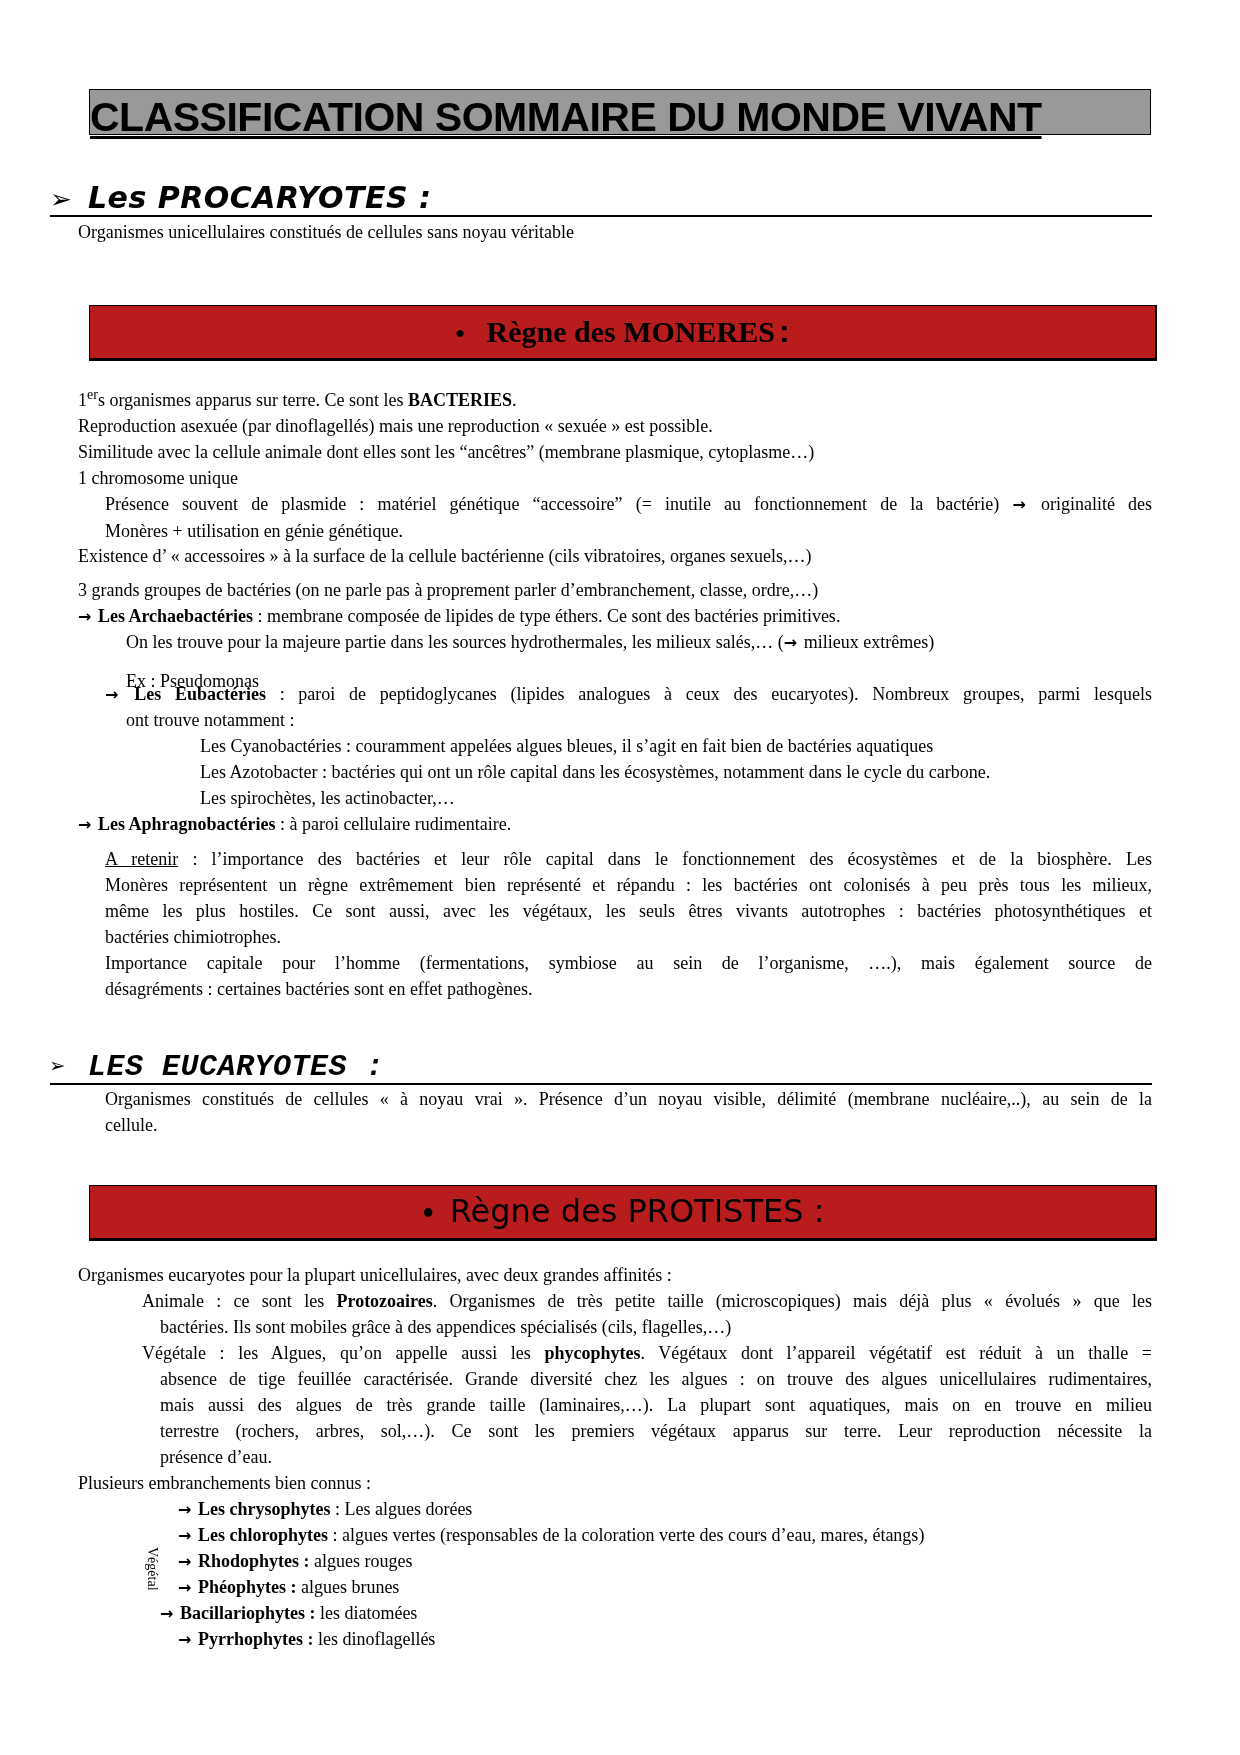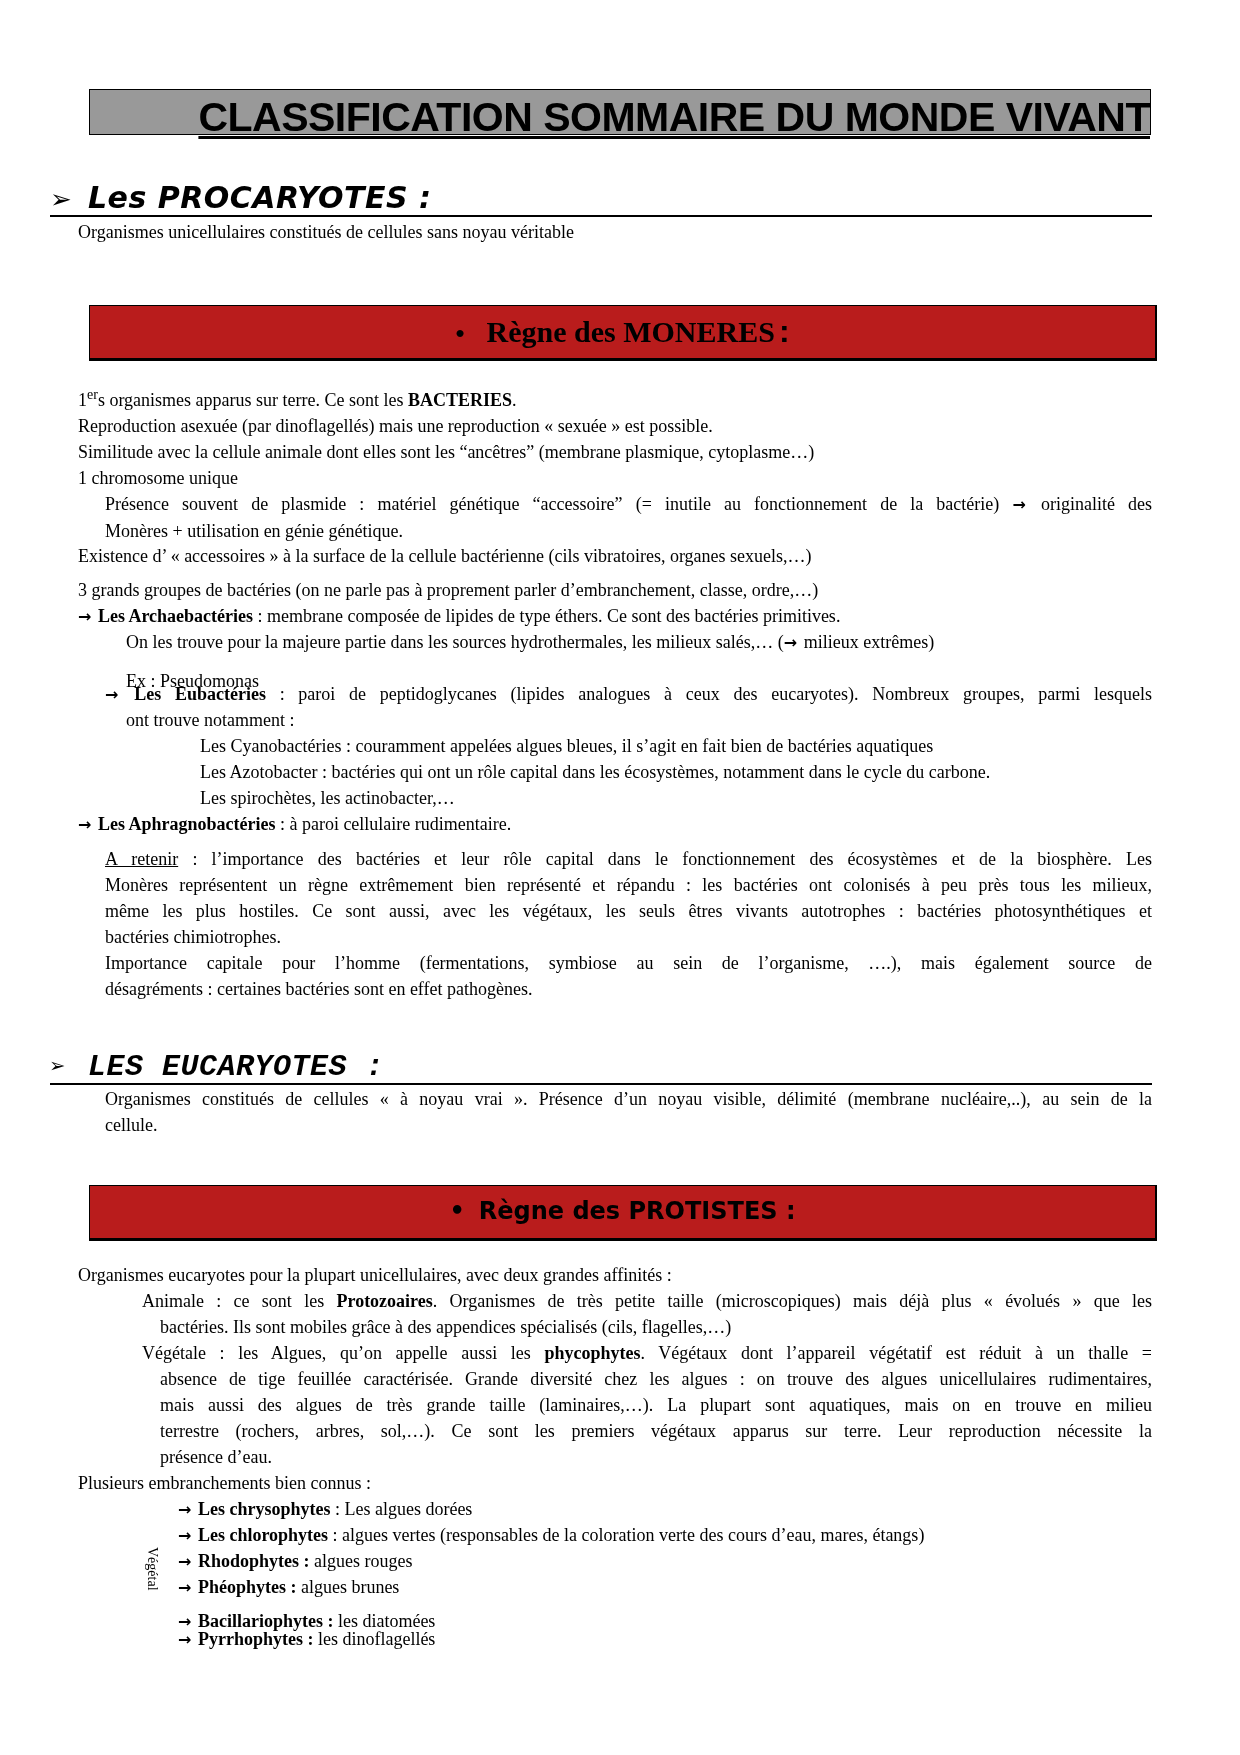--- a/index.html
+++ b/index.html
@@ -2,21 +2,21 @@
 <html><head>
 <meta charset="utf-8">
 <style>
   html, body { margin: 0; padding: 0; background: #ffffff; }
   body { width: 1240px; height: 1755px; position: relative; overflow: hidden; color: #000; }
   .abs { position: absolute; }
 
   .title-box {
     left: 89px; top: 89px; width: 1062px; height: 46px;
     background: #999999; border: 1.5px solid #000; box-sizing: border-box;
-    text-align: right;
+    text-align: left;
   }
   .title-box span {
     font-family: "Liberation Sans", "DejaVu Sans", sans-serif;
     font-weight: bold; font-size: 41px; line-height: 54px;
     text-decoration: underline; text-decoration-thickness: 3px; text-underline-offset: 5px;
     letter-spacing: -0.5px;
   }
 
   .section-head {
     left: 50px; width: 1102px; height: 32px;
@@ -36,21 +36,21 @@
     box-sizing: border-box; text-align: center; white-space: nowrap;
   }
   .reg-box.moneres .lbl {
     font-family: "Liberation Serif", serif; font-weight: bold; font-size: 30px; line-height: 52px;
   }
   .reg-box.moneres .colon {
     font-family: "Liberation Sans", sans-serif; font-weight: bold; font-size: 32px;
   }
   .reg-box .bullet { font-size: 26px; margin-right: 22px; font-family: "Liberation Serif", serif; font-weight: bold; }
   .reg-box.protistes .lbl {
-    font-family: "DejaVu Sans", sans-serif; font-weight: bold; font-size: 24px; line-height: 50px; text-align: right;
+    font-family: "DejaVu Sans", sans-serif; font-weight: normal; font-size: 32px; line-height: 50px; text-align: right;
   }
   .reg-box.protistes .bullet { font-family: "DejaVu Sans", sans-serif; font-size: 24px; margin-right: 14px; }
 
   .txt {
     font-family: "Liberation Serif", serif; font-size: 18px; line-height: 26px;
     left: 78px; width: 1063px; white-space: nowrap;
   }
   .para { font-family: "Liberation Serif", serif; font-size: 18px; line-height: 26px; left: 89px; width: 1063px; text-align: justify; }
   .para .line { display: block; text-align: justify; text-align-last: justify; white-space: nowrap; margin-left: 16px; }
   .para .line.last { text-align-last: left; }
@@ -160,18 +160,18 @@
 </div>
 <div class="abs txt" style="left:178px; top:1522px;">
   <span class="arrow">→</span> <b>Les chlorophytes</b><span> : algues vertes (responsables de la coloration verte des cours d’eau, mares, étangs)</span>
 </div>
 <div class="abs txt" style="left:178px; top:1548px;">
   <span class="arrow">→</span> <b>Rhodophytes :</b><span> algues rouges</span>
 </div>
 <div class="abs txt" style="left:178px; top:1574px;">
   <span class="arrow">→</span> <b>Phéophytes :</b><span> algues brunes</span>
 </div>
-<div class="abs txt" style="left:178px; top:1600px;margin-top:8px;">
+<div class="abs txt" style="left:160px; top:1600px;">
   <span class="arrow">→</span> <b>Bacillariophytes :</b><span> les diatomées</span>
 </div>
 <div class="abs txt" style="left:178px; top:1626px;">
   <span class="arrow">→</span> <b>Pyrrhophytes :</b><span> les dinoflagellés</span>
 </div>
 
 </body></html>

